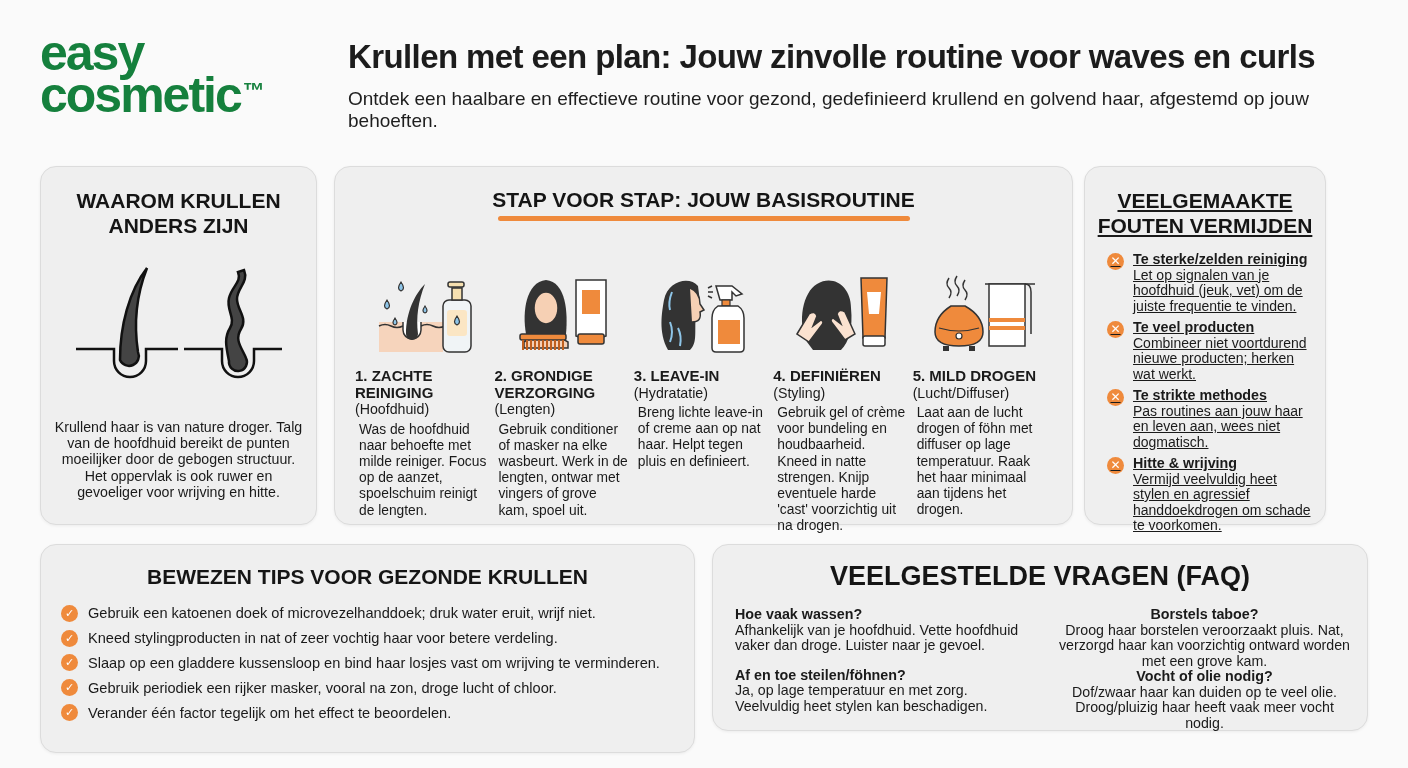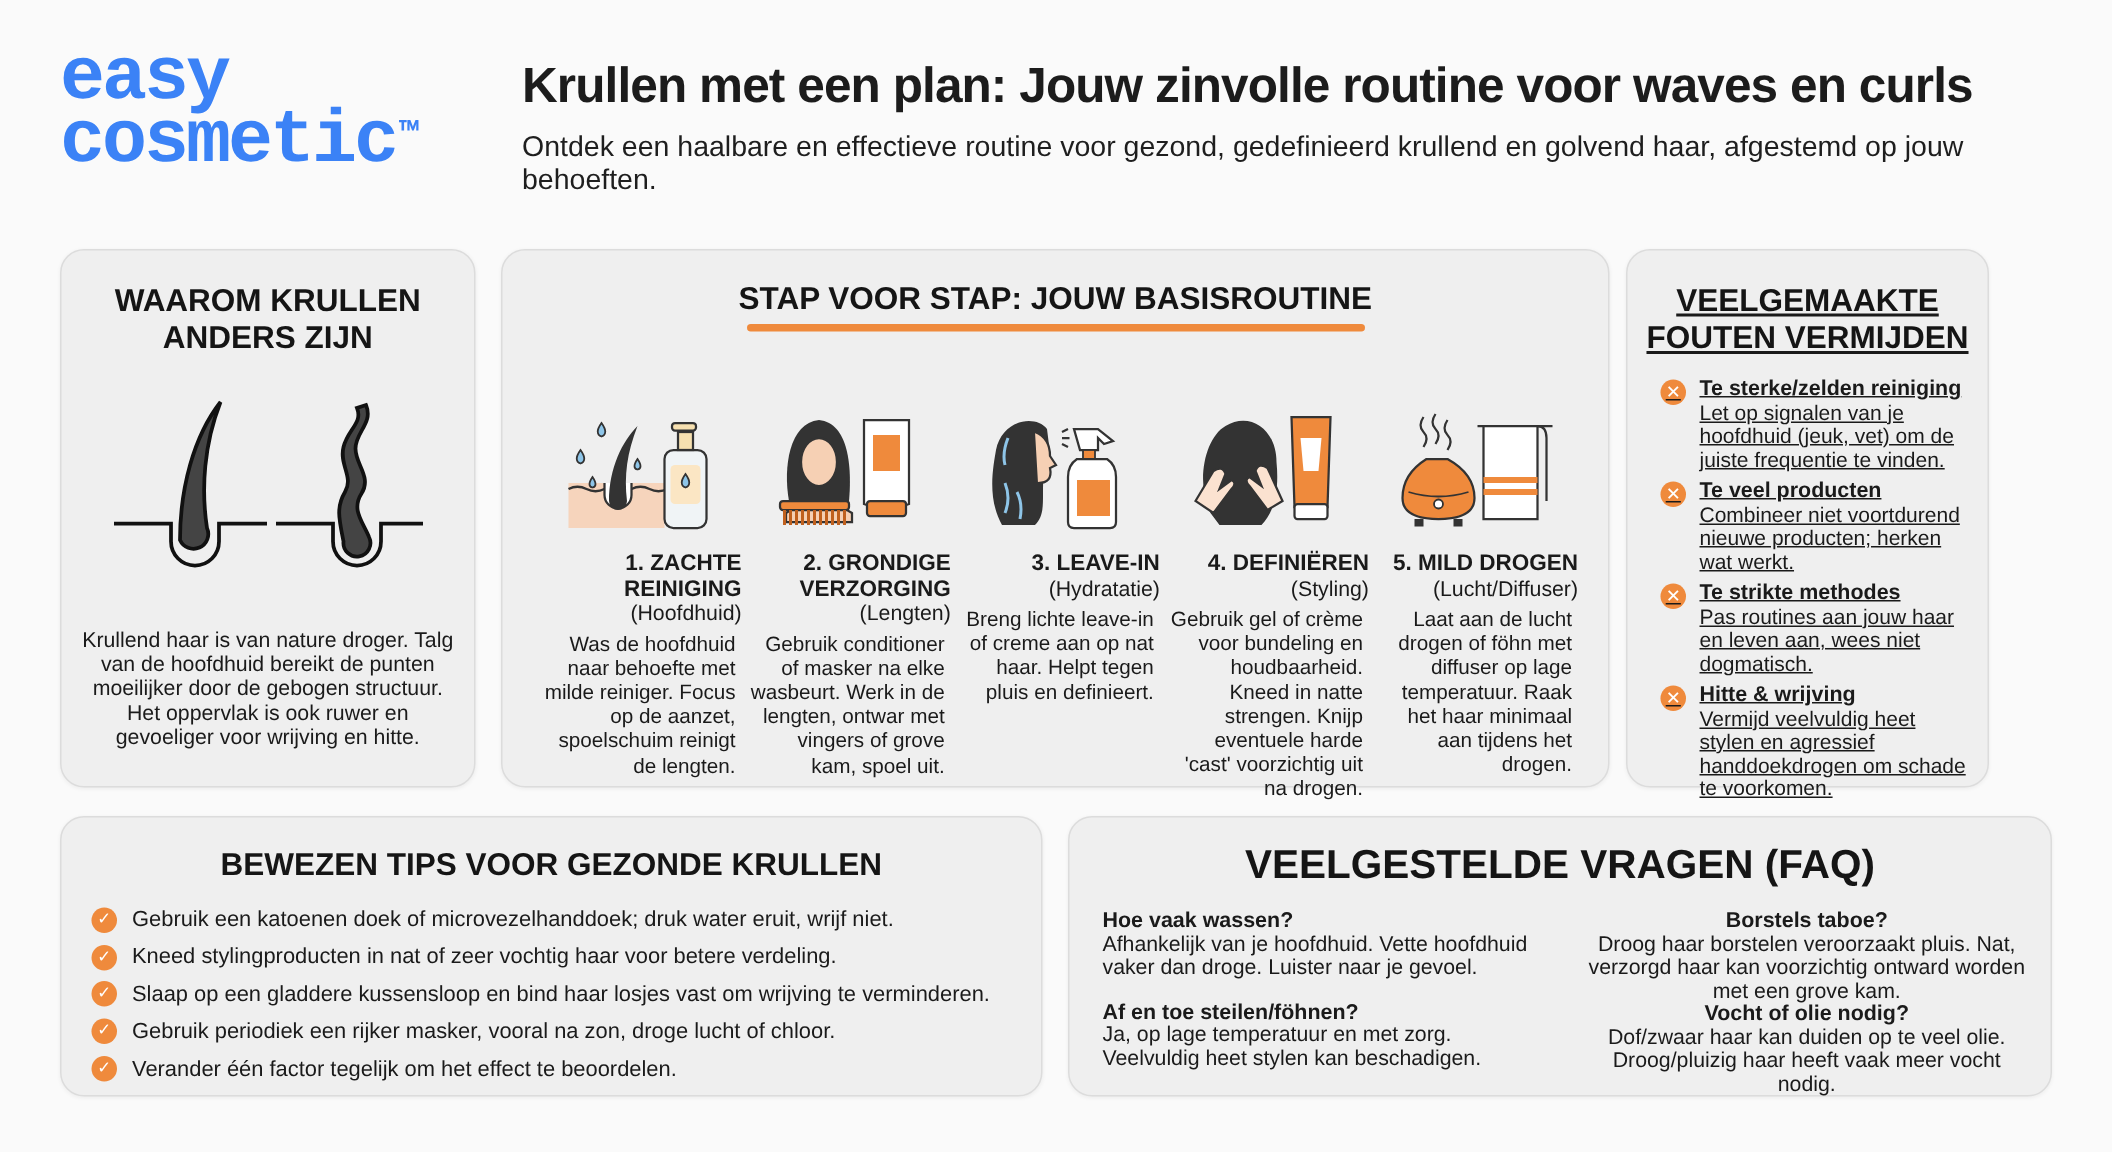--- a/index.html
+++ b/index.html
@@ -5,22 +5,22 @@
     * { box-sizing: border-box; margin: 0; padding: 0; }
     html, body { width: 1408px; height: 768px; overflow: hidden; }
     body {
       background: #fafafa;
       font-family: "Liberation Sans", "DejaVu Sans", sans-serif;
       color: #1a1a1a;
       position: relative;
     }
     .logo {
       position: absolute; left: 40px; top: 32px;
-      font-family: Liberation Mono, monospace;
-      font-weight: bold; color: #3b82f6;
+      font-family: Liberation Sans, sans-serif;
+      font-weight: bold; color: #15803d;
       font-size: 50px; line-height: 42px; letter-spacing: -2px;
     }
     .logo .tm { font-size: 22px; vertical-align: top; letter-spacing: 0; position: relative; top: -4px; margin-left: 2px; }
     .header-title {
       position: absolute; left: 348px; top: 38px;
       font-size: 33px; font-weight: bold; letter-spacing: -0.6px; color: #1c1c1c;
     }
     .header-sub {
       position: absolute; left: 348px; top: 88px; width: 1010px;
       font-size: 19px; line-height: 22px; color: #1e1e1e;
@@ -45,39 +45,39 @@
       margin: 28px 12px 0; color: #1a1a1a;
     }
     
     #routine { left: 334px; top: 166px; width: 739px; height: 359px; }
     #routine .card-title { margin-top: 20px; }
     #routine .underline {
       width: 412px; height: 5px; background: #ef8a3c; border-radius: 3px;
       margin: 4px auto 0;
     }
     .steps { position: absolute; top: 92px; left: 20px; right: 20px; display: flex; }
-    .step { flex: 1; text-align: right; }
+    .step { flex: 1; text-align: left; }
     .step .icon-box { height: 95px; display: flex; justify-content: center; align-items: flex-end; }
     .step .step-title { font-weight: bold; font-size: 15px; line-height: 16.5px; margin-top: 14px; }
     .step .step-sub { font-size: 14.2px; line-height: 16.5px; }
     .step .step-desc { font-size: 13.8px; line-height: 16.2px; margin-top: 4px; padding: 0 4px; }
     
     #mistakes { left: 1084px; top: 166px; width: 242px; height: 359px; text-decoration: underline; }
     #mistakes .card-title { margin-top: 21px; }
     .mistake-list { margin: 14px 12px 0 22px; }
     .mistake { display: flex; margin-bottom: 6px; }
     .x-icon {
       flex: 0 0 17px; height: 17px; border-radius: 50%; background: #ef8a3c;
       color: #fff; font-size: 12px; line-height: 17px; text-align: center; font-weight: bold;
       margin-top: 1px; margin-right: 9px;
     }
     .mistake-title { font-weight: bold; font-size: 14.3px; line-height: 15.5px; }
     .mistake-desc { font-size: 14px; line-height: 15.5px; }
     
-    #tips { left: 40px; top: 544px; width: 655px; height: 187px; }
+    #tips { left: 40px; top: 544px; width: 655px; height: 209px; }
     #tips .card-title { margin-top: 19px; font-size: 21px; }
     .tip-list { margin: 12px 0 0 20px; }
     .tip { display: flex; align-items: center; height: 24.8px; }
     .check-icon {
       flex: 0 0 17px; height: 17px; border-radius: 50%; background: #ef8a3c;
       color: #fff; font-size: 11px; line-height: 17px; text-align: center; font-weight: bold;
       margin-right: 10px;
     }
     .tip-text { font-size: 14.6px; color: #1a1a1a; }
     

